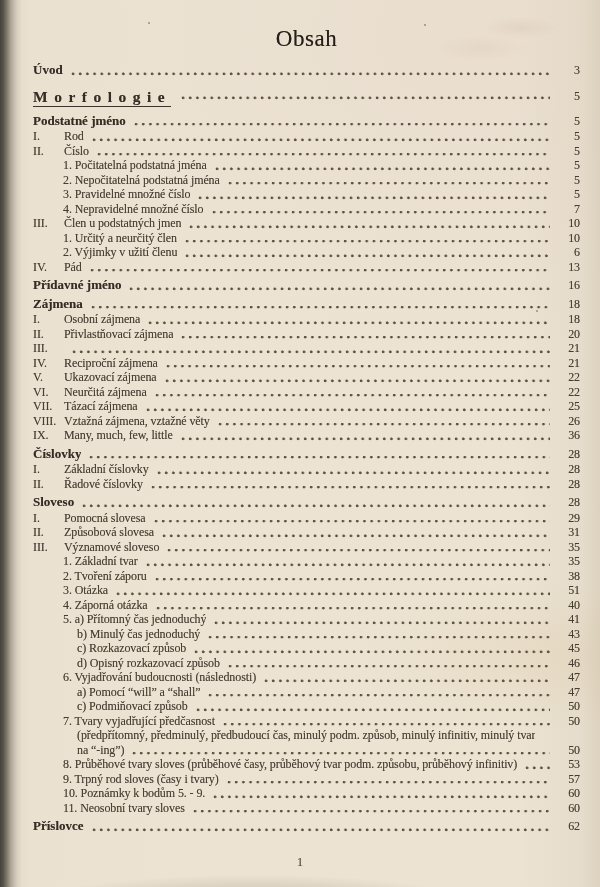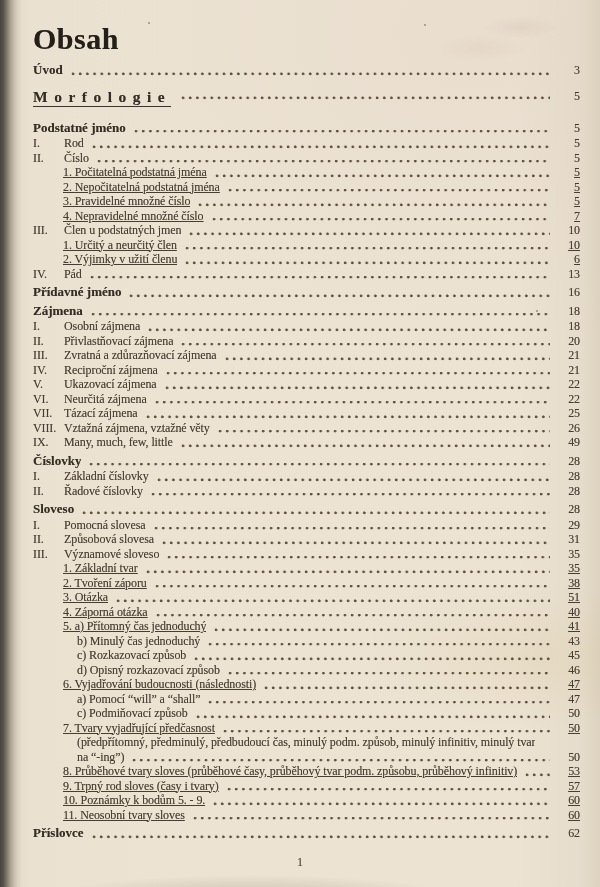--- a/index.html
+++ b/index.html
@@ -42,23 +42,23 @@
     z-index: 1;
   }
   .speck { position: absolute; border-radius: 50%; background: rgba(90,75,60,0.55); z-index: 1; }
 
   .content {
     position: absolute; left: 33px; right: 20px; top: 12px; z-index: 2;
   }
 
   h1.title {
     margin: 10px 0 7px 0;
-    text-align: left;
-    font-size: 30px; line-height: 34px;
-    font-weight: bold;
+    text-align: center;
+    font-size: 23px; line-height: 34px;
+    font-weight: normal;
     letter-spacing: 0.5px;
     color: #241f19;
     text-shadow: 0 0 0.6px rgba(36,31,25,0.55);
   }
 
   .row {
     display: flex;
     line-height: 14.5px;
     font-size: 12px;
     letter-spacing: -0.1px;
@@ -82,31 +82,31 @@
     text-align: right;
   }
 
   .row.bold { margin-top: 4px; margin-bottom: 1px; justify-content: space-between; }
   .row.bold .label {
     font-weight: bold; font-size: 13px;
     color: var(--heading-ink);
     letter-spacing: 0;
   }
 
-  .row.morf { margin-top: 9px; margin-bottom: 14px; line-height: 19px; }
+  .row.morf { margin-top: 9px; margin-bottom: 7px; line-height: 19px; }
   .row.morf .label {
     font-weight: bold; font-size: 15.5px;
     letter-spacing: 6.5px;
     color: var(--heading-ink);
     border-bottom: 1.8px solid #3c342c;
     padding-bottom: 0px;
   }
   .row.morf .leader { margin-left: 10px; }
 
-  .row.num   { padding-left: 30px; text-decoration: underline; }
+  .row.num   { padding-left: 30px; }
   .row.alpha { padding-left: 44px; }
   .row.cont  { padding-left: 44px; }
 
   .footer-num {
     position: absolute; left: 0; right: 0; bottom: 17px;
     text-align: center;
     font-size: 13px; color: var(--ink);
     z-index: 2;
   }
 </style>
@@ -208,21 +208,20 @@
         <span class="pagenum">18</span>
       </div>
       <div class="row roman">
         <span class="rnum">II.</span>
         <span class="label">Přivlastňovací zájmena</span>
         <span class="leader"></span>
         <span class="pagenum">20</span>
       </div>
       <div class="row roman">
         <span class="rnum">III.</span>
-        <span class="label">Zvratná a zdůrazňovací zájmena</span>
         <span class="leader"></span>
         <span class="pagenum">21</span>
       </div>
       <div class="row roman">
         <span class="rnum">IV.</span>
         <span class="label">Reciproční zájmena</span>
         <span class="leader"></span>
         <span class="pagenum">21</span>
       </div>
       <div class="row roman">
@@ -246,21 +245,21 @@
       <div class="row roman">
         <span class="rnum">VIII.</span>
         <span class="label">Vztažná zájmena, vztažné věty</span>
         <span class="leader"></span>
         <span class="pagenum">26</span>
       </div>
       <div class="row roman">
         <span class="rnum">IX.</span>
         <span class="label">Many, much, few, little</span>
         <span class="leader"></span>
-        <span class="pagenum">49</span>
+        <span class="pagenum">36</span>
       </div>
       <div class="row bold">
         <span class="label">Číslovky</span>
         <span class="leader"></span>
         <span class="pagenum">28</span>
       </div>
       <div class="row roman">
         <span class="rnum">I.</span>
         <span class="label">Základní číslovky</span>
         <span class="leader"></span>

